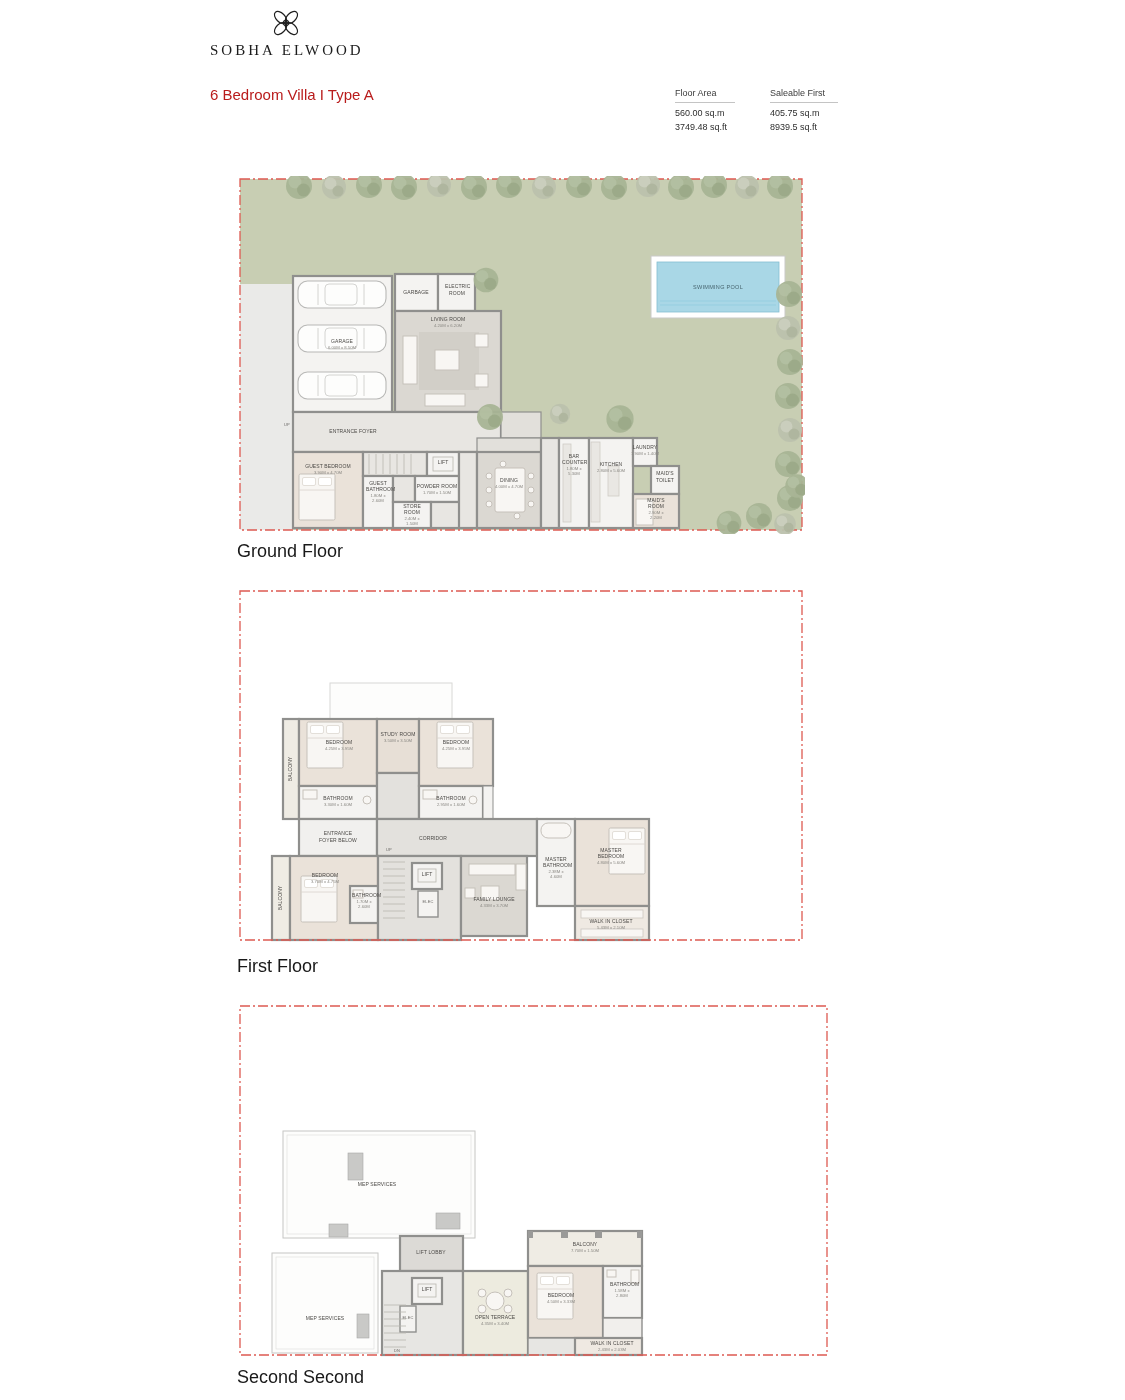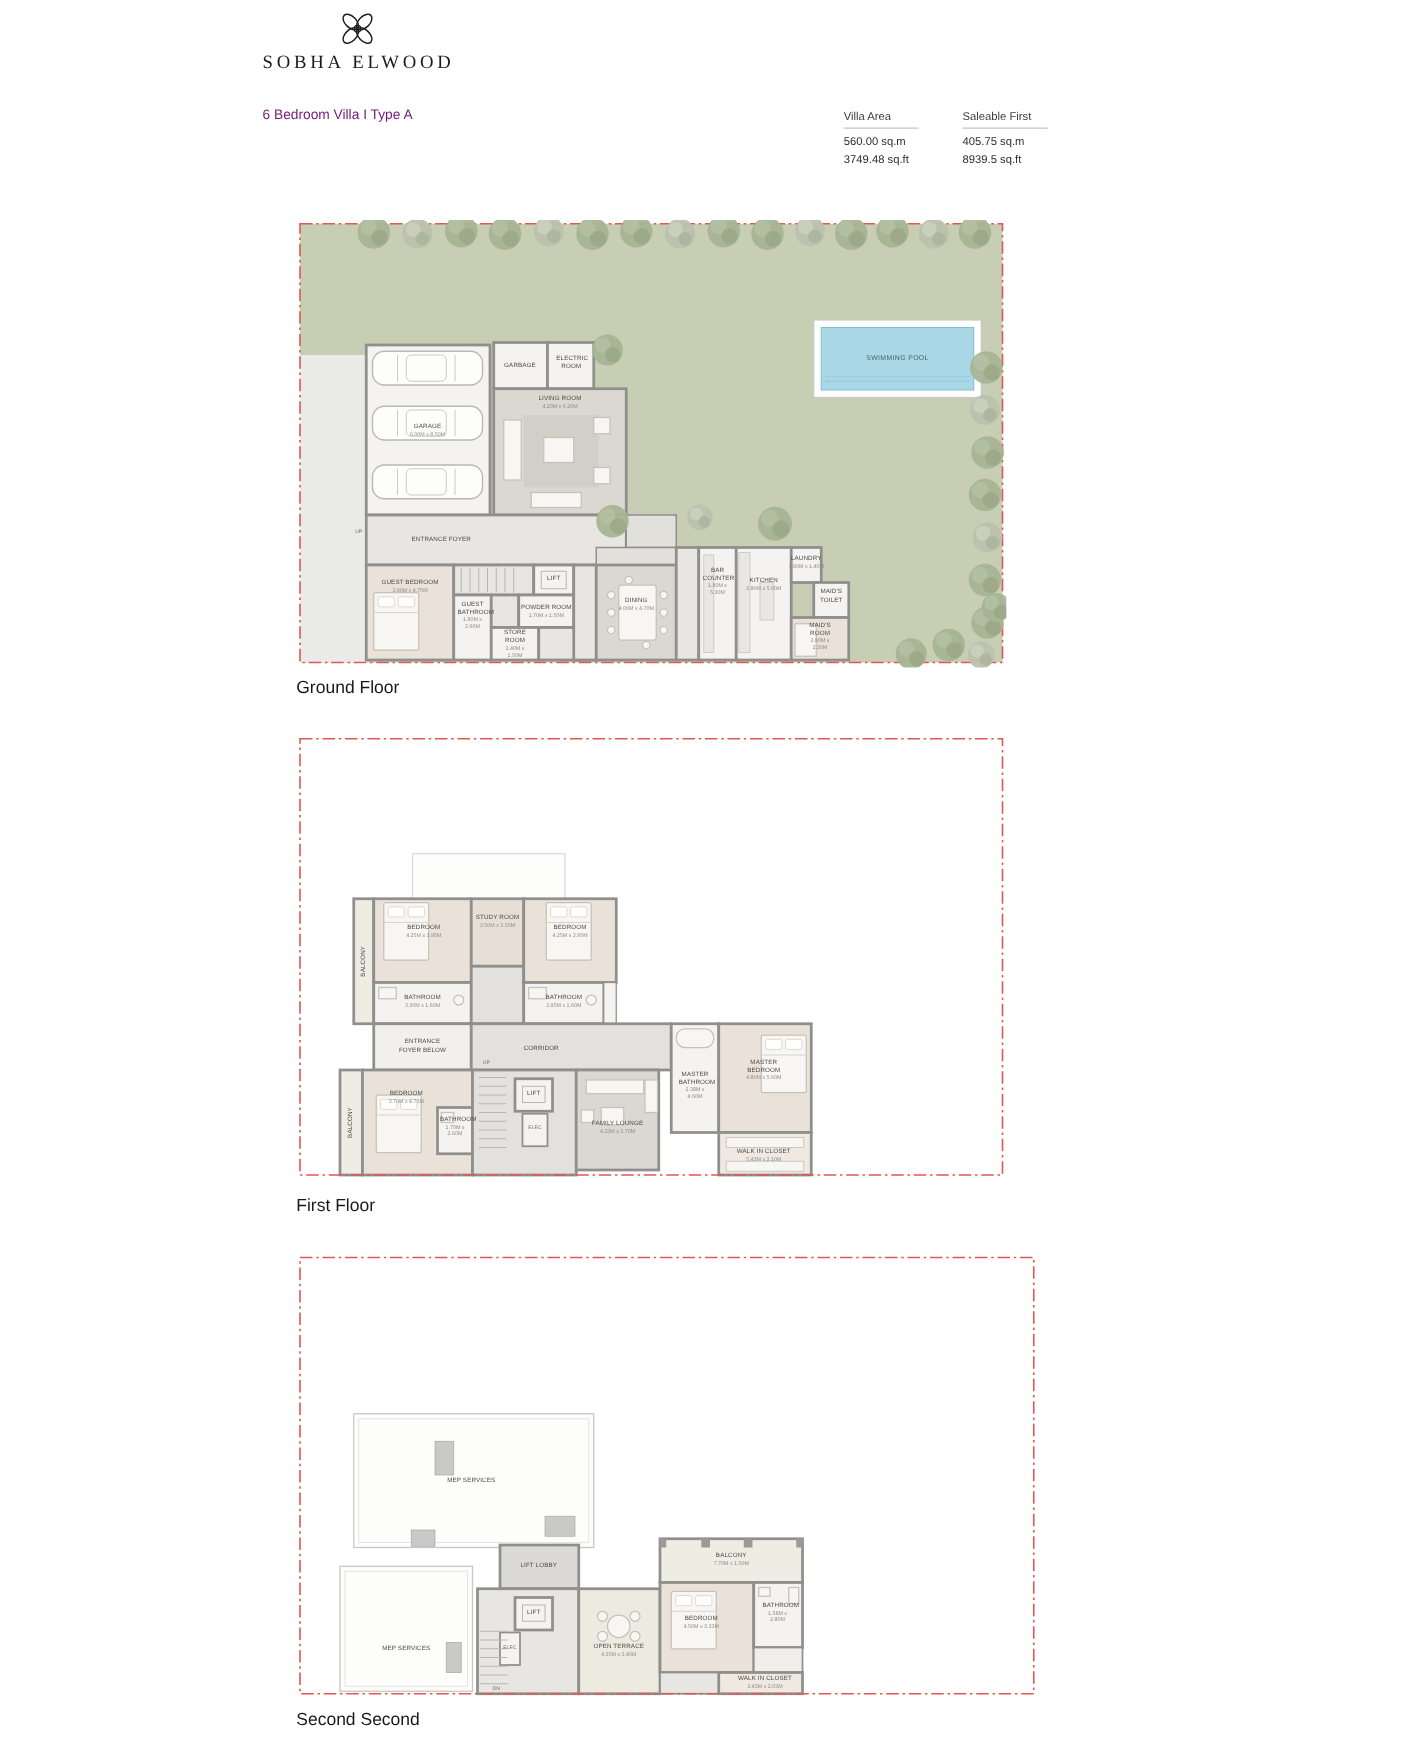--- a/index.html
+++ b/index.html
@@ -3,32 +3,32 @@
 <meta charset="utf-8">
 <style>
   html,body{margin:0;padding:0;background:#ffffff;}
   .page{position:relative;width:1125px;height:1400px;background:#ffffff;overflow:hidden;
         font-family:"Liberation Sans", sans-serif;color:#1c1c1c;padding-left:20px;}
 
   
   .logo{position:absolute;left:210px;top:6px;width:152px;text-align:center;}
   .logo .emblem{display:block;margin:0 auto 2px auto;}
   .brand{font-family:"Liberation Serif", serif;font-size:15px;letter-spacing:3px;color:#1c1c1c;white-space:nowrap;}
-  .title{position:absolute;left:210px;top:86px;font-size:11px;color:#701a75;text-align:center;}
+  .title{position:absolute;left:210px;top:86px;font-size:15px;color:#b91c1c;text-align:center;}
   .areabox{position:absolute;top:88px;}
   .areabox .al{font-size:9px;color:#3c3c3c;padding-bottom:4px;border-bottom:1px solid #c4c4c4;}
   .areabox .av{font-size:9px;color:#2e2e2e;line-height:1.5;margin-top:4px;}
   .areabox.plot{left:675px;width:60px;}
   .areabox.sale{left:770px;width:68px;}
 
   
   .plan{position:absolute;}
   .plan svg{position:absolute;left:0;top:0;}
   .bnd{fill:none;stroke:#dd5a52;stroke-width:1.3;stroke-dasharray:10 3 2 3;}
-  .floor-name{position:absolute;font-size:14px;color:#191919;}
+  .floor-name{position:absolute;font-size:18px;color:#191919;}
 
   
   .rlabel{position:absolute;width:max-content;max-width:92px;text-align:center;
           font-size:10px;line-height:1.25;color:#4c4a47;letter-spacing:.2px;
           transform:translate(-50%,-50%) scale(.5);transform-origin:center;}
   .rlabel .dim{display:block;font-size:8.5px;color:#8b8984;letter-spacing:0;}
   .rlabel.vert{transform:translate(-50%,-50%) rotate(-90deg) scale(.5);}
   .rlabel.one{max-width:none;}
   .rlabel.n20{max-width:40px;} .rlabel.n22{max-width:44px;}
   .rlabel.n24{max-width:48px;} .rlabel.n26{max-width:52px;}
@@ -50,21 +50,21 @@
         <ellipse cx="29" cy="20" rx="8.8" ry="5.2"></ellipse>
       </g>
       <circle cx="20" cy="20" r="3.1" stroke="#1f1f1f" fill="none" stroke-width="1.2"></circle>
     </svg>
     <div class="brand">SOBHA ELWOOD</div>
   </div>
 
   <div class="title">6 Bedroom Villa  I  Type A</div>
 
   <div class="areabox plot">
-    <div class="al">Villa Area</div>
+    <div class="al">Floor Area</div>
     <div class="av">
       <div>560.00 sq.m</div>
       <div>3749.48 sq.ft</div>
     </div>
   </div>
   <div class="areabox sale">
     <div class="al">Saleable First</div>
     <div class="av">
       <div>405.75 sq.m</div>
       <div>8939.5 sq.ft</div>

